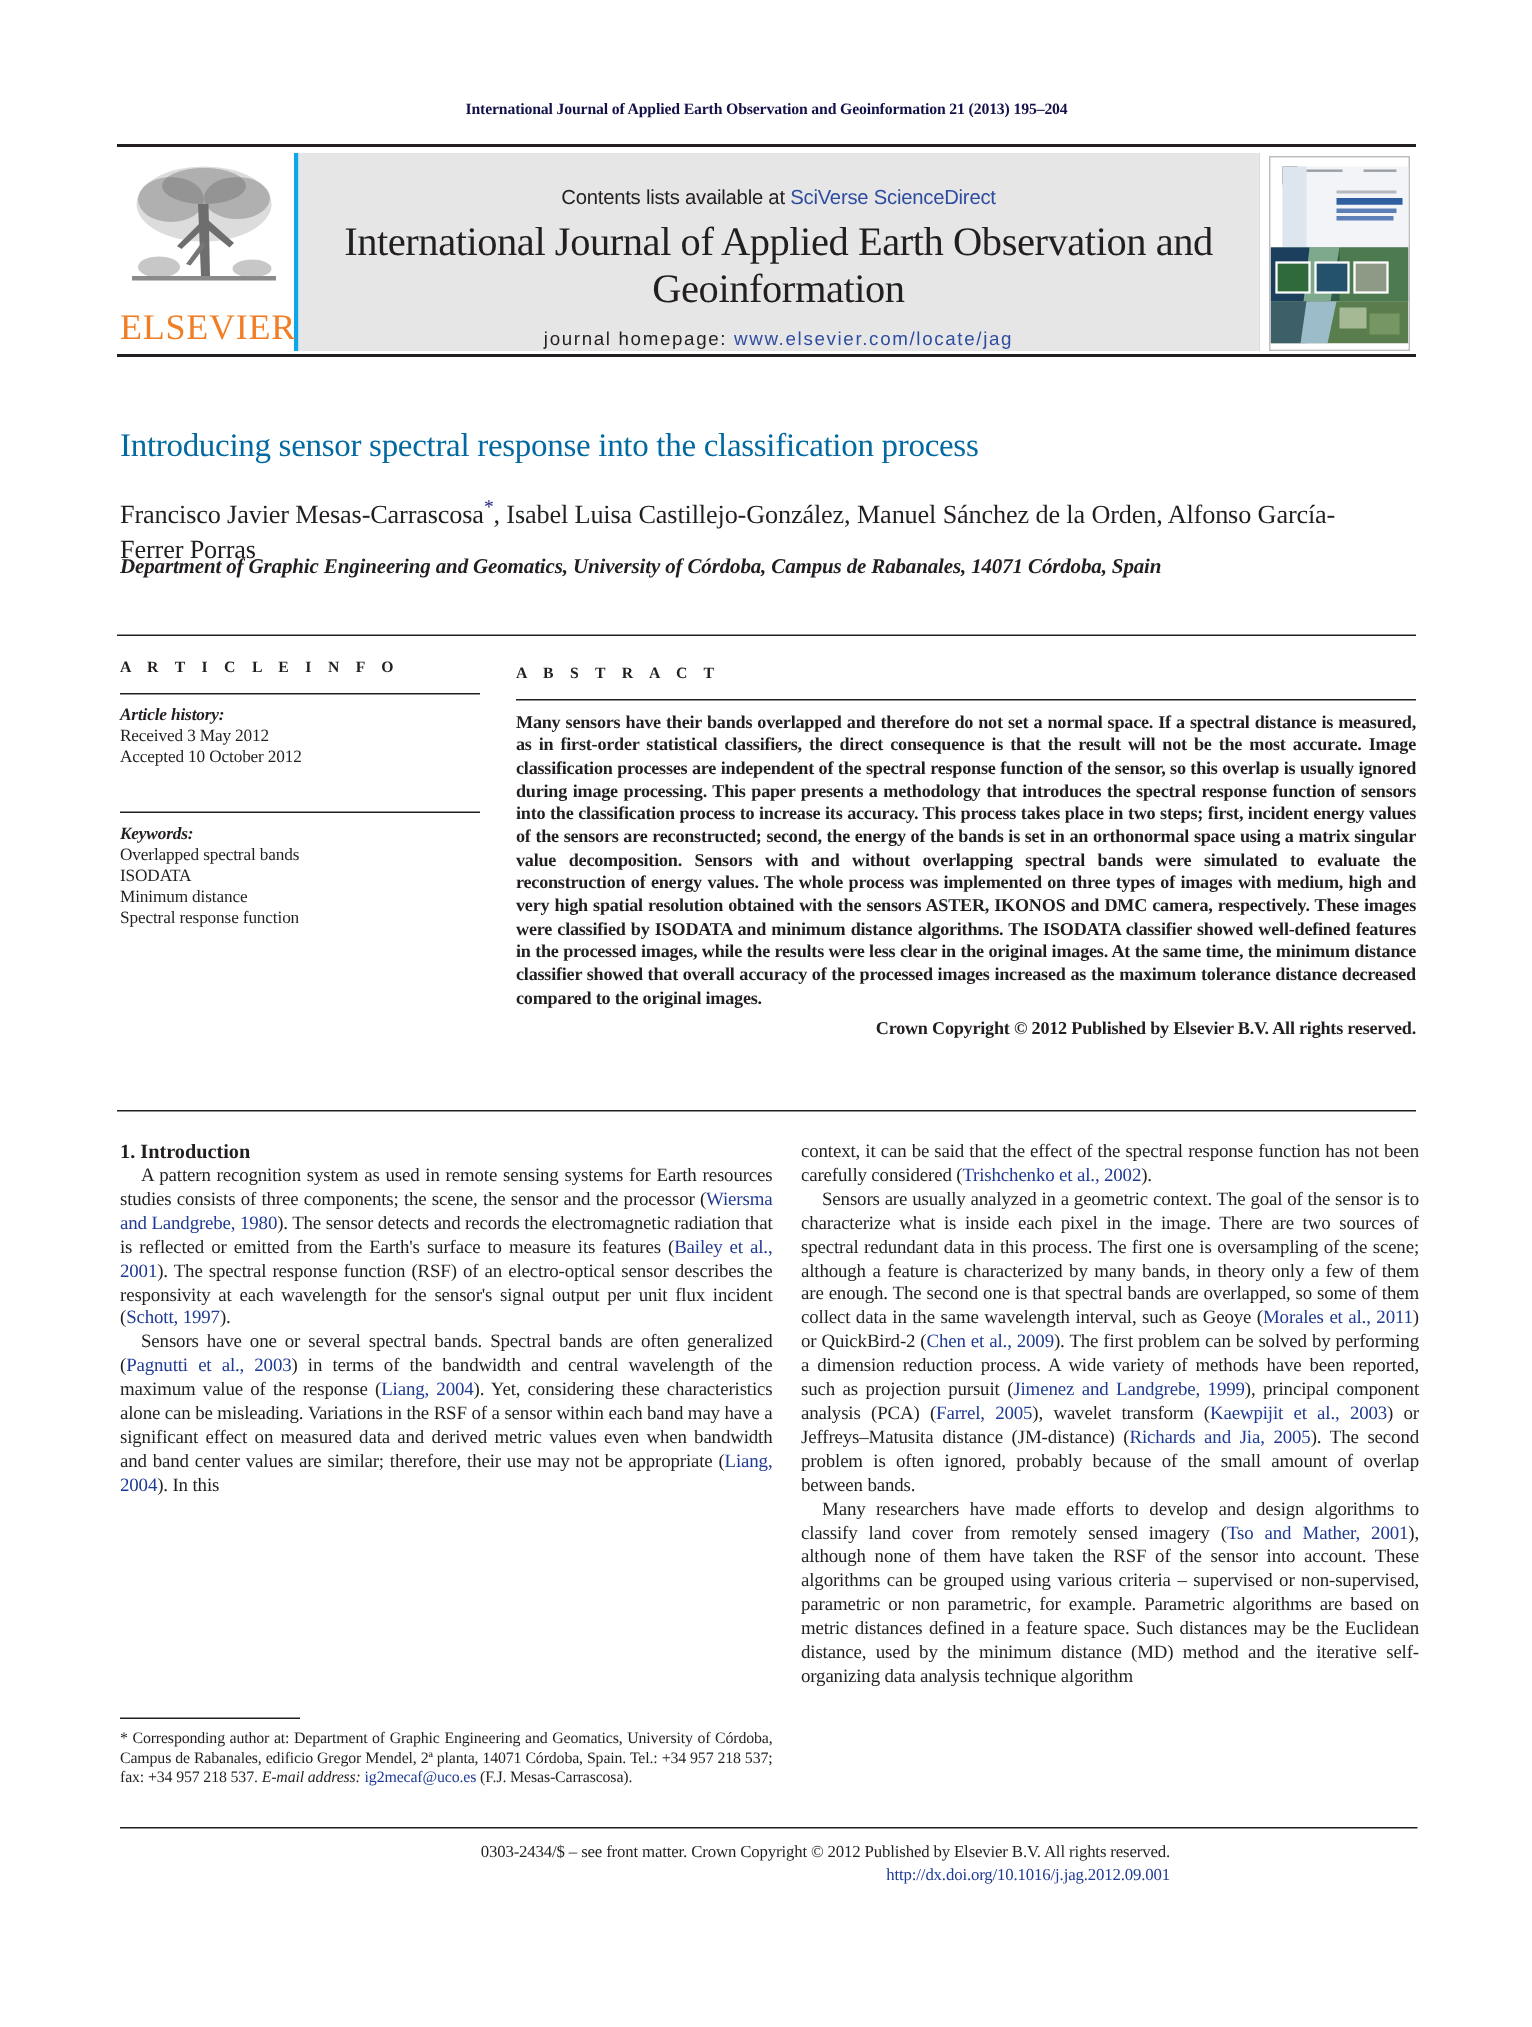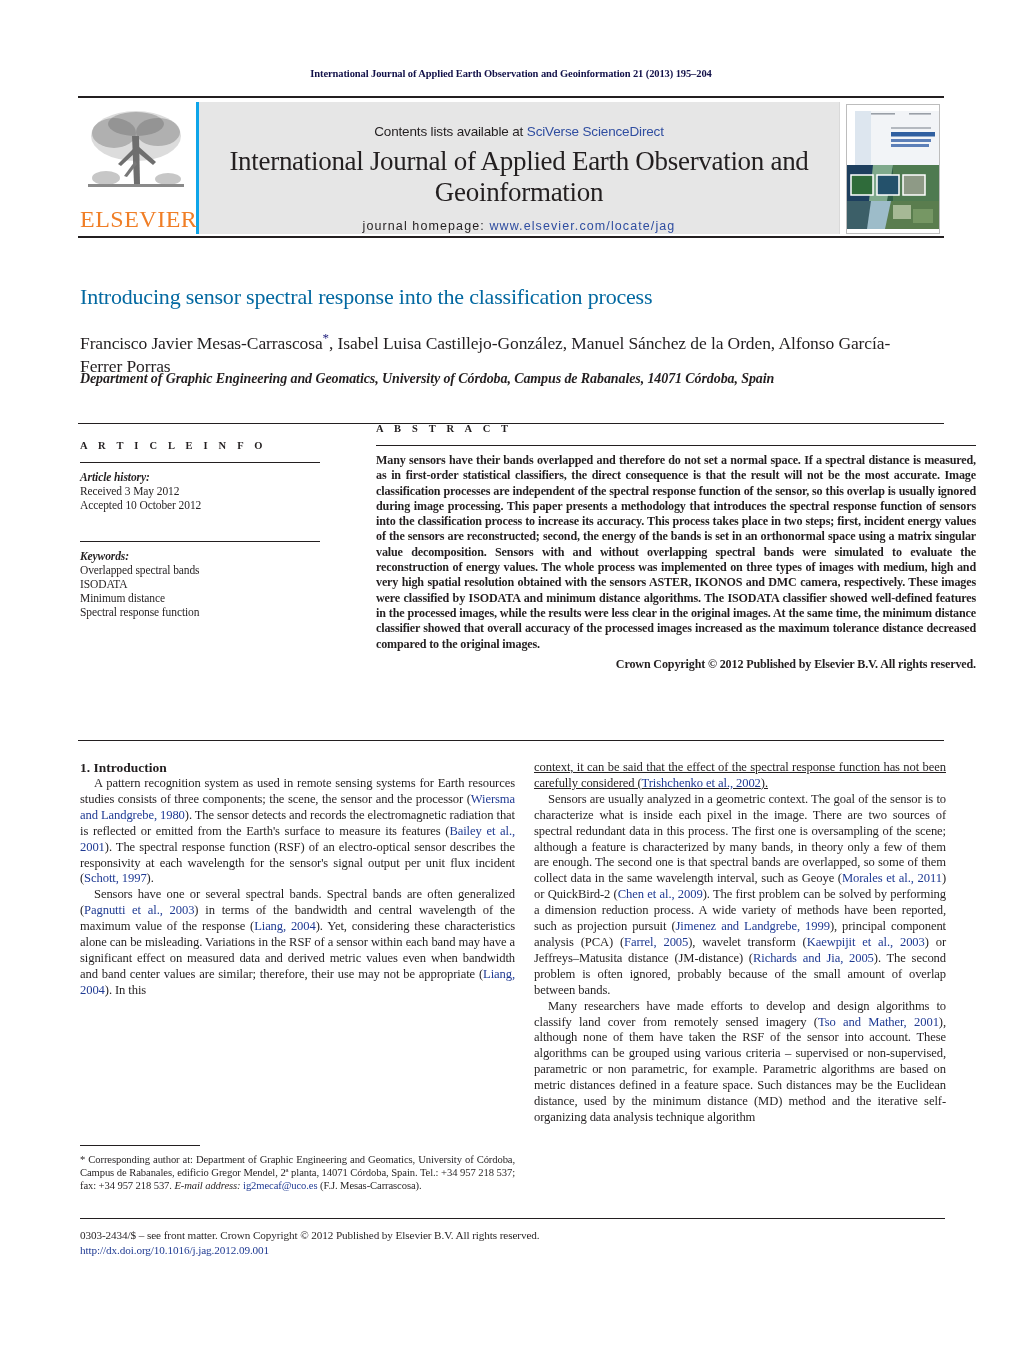--- a/index.html
+++ b/index.html
@@ -191,23 +191,22 @@
   }
   .info-col {
     position: absolute;
     left: 80px;
     top: 440px;
     width: 240px;
   }
   .abs-col {
     position: absolute;
     left: 344px;
-    top: 423px;
+    top: 444px;
     width: 600px;
-    margin-left: 32px;
   }
   .sec-head {
     font-family: "Liberation Serif", serif;
     font-weight: bold;
     font-size: 10.5px;
     letter-spacing: 4.2px;
     color: #231f20;
   }
   .thin-rule {
     border-top: 1px solid #231f20;
@@ -312,20 +311,21 @@
   .footer {
     position: absolute;
     left: 80px;
     top: 1228px;
     width: 700px;
     font-family: "Liberation Serif", serif;
     font-size: 11.2px;
     line-height: 14.5px;
     color: #231f20;
     letter-spacing: -0.1px;
+    text-align: right;
   }
   .footer .doi { color: #1f3a93; }
 </style>
 </head>
 <body>
 
 <div class="page">
 
   <div class="running-head">International Journal of Applied Earth Observation and Geoinformation 21 (2013) 195–204</div>
 
@@ -438,21 +438,21 @@
   <div class="col-left">
     <div class="body-head">1.  Introduction</div>
     <div id="left-paras">
         <div class="body-p"><span>A pattern recognition system as used in remote sensing systems for Earth resources studies consists of three components; the scene, the sensor and the processor (</span><span class="ref">Wiersma and Landgrebe, 1980</span><span>). The sensor detects and records the electromagnetic radiation that is reflected or emitted from the Earth's surface to measure its features (</span><span class="ref">Bailey et al., 2001</span><span>). The spectral response function (RSF) of an electro-optical sensor describes the responsivity at each wavelength for the sensor's signal output per unit flux incident (</span><span class="ref">Schott, 1997</span><span>).</span></div>
         <div class="body-p"><span>Sensors have one or several spectral bands. Spectral bands are often generalized (</span><span class="ref">Pagnutti et al., 2003</span><span>) in terms of the bandwidth and central wavelength of the maximum value of the response (</span><span class="ref">Liang, 2004</span><span>). Yet, considering these characteristics alone can be misleading. Variations in the RSF of a sensor within each band may have a significant effect on measured data and derived metric values even when bandwidth and band center values are similar; therefore, their use may not be appropriate (</span><span class="ref">Liang, 2004</span><span>). In this</span></div>
       </div>
   </div>
 
   <div class="col-right">
     <div id="right-paras">
-        <div class="body-p" style="text-indent: 0px; text-decoration: underline;"><span>context, it can be said that the effect of the spectral response function has not been carefully considered (</span><span class="ref">Trishchenko et al., 2002</span><span>).</span></div>
+        <div class="body-p" style="text-indent: 0px;"><span>context, it can be said that the effect of the spectral response function has not been carefully considered (</span><span class="ref">Trishchenko et al., 2002</span><span>).</span></div>
         <div class="body-p"><span>Sensors are usually analyzed in a geometric context. The goal of the sensor is to characterize what is inside each pixel in the image. There are two sources of spectral redundant data in this process. The first one is oversampling of the scene; although a feature is characterized by many bands, in theory only a few of them are enough. The second one is that spectral bands are overlapped, so some of them collect data in the same wavelength interval, such as Geoye (</span><span class="ref">Morales et al., 2011</span><span>) or QuickBird-2 (</span><span class="ref">Chen et al., 2009</span><span>). The first problem can be solved by performing a dimension reduction process. A wide variety of methods have been reported, such as projection pursuit (</span><span class="ref">Jimenez and Landgrebe, 1999</span><span>), principal component analysis (PCA) (</span><span class="ref">Farrel, 2005</span><span>), wavelet transform (</span><span class="ref">Kaewpijit et al., 2003</span><span>) or Jeffreys–Matusita distance (JM-distance) (</span><span class="ref">Richards and Jia, 2005</span><span>). The second problem is often ignored, probably because of the small amount of overlap between bands.</span></div>
         <div class="body-p"><span>Many researchers have made efforts to develop and design algorithms to classify land cover from remotely sensed imagery (</span><span class="ref">Tso and Mather, 2001</span><span>), although none of them have taken the RSF of the sensor into account. These algorithms can be grouped using various criteria – supervised or non-supervised, parametric or non parametric, for example. Parametric algorithms are based on metric distances defined in a feature space. Such distances may be the Euclidean distance, used by the minimum distance (MD) method and the iterative self-organizing data analysis technique algorithm</span></div>
       </div>
   </div>
 
   <div class="foot-rule"></div>
   <div class="footnote">
     <span>*</span><span> Corresponding author at: Department of Graphic Engineering and Geomatics, University of Córdoba, Campus de Rabanales, edificio Gregor Mendel, 2ª planta, 14071 Córdoba, Spain. Tel.: +34 957 218 537; fax: +34 957 218 537.</span>
     <span class="ital">E-mail address:</span><span class="mail"> ig2mecaf@uco.es</span><span> (F.J. Mesas-Carrascosa).</span>
   </div>

